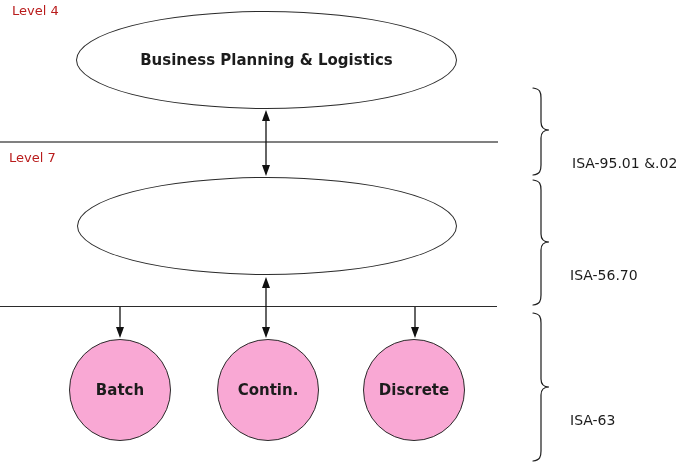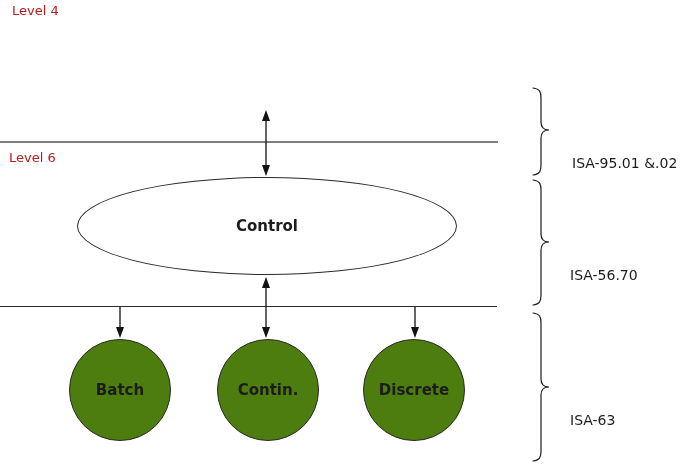--- a/index.html
+++ b/index.html
@@ -39,21 +39,21 @@
     font-weight: bold;
     color: #1c1c1c;
     line-height: 19px;
   }
 
   .circle {
     width: 102px;
     height: 102px;
     border: 1px solid #2b2b2b;
     border-radius: 50%;
-    background: #4d7c0f;
+    background: #f9a8d4;
     display: flex;
     align-items: center;
     justify-content: center;
     box-sizing: border-box;
   }
 
   .divider-top {
     height: 2px;
     background: #808080;
   }
@@ -76,29 +76,31 @@
     top: 0;
     pointer-events: none;
   }
 </style>
 </head>
 <body>
 
 <div class="canvas">
 
   <div class="abs level-label" style="left:12px; top:3px;">Level 4</div>
-  <div class="abs level-label" style="left:9px; top:150px;">Level 6</div>
+  <div class="abs level-label" style="left:9px; top:150px;">Level 7</div>
 
   <div class="abs divider-top" style="left:0; top:141px; width:498px;"></div>
   <div class="abs divider-bottom" style="left:0; top:306px; width:497px;"></div>
 
+  <div class="abs ellipse" style="left:76px; top:11px; width:381px; height:98px;">
+    <span class="node-text">Business Planning &amp; Logistics</span>
+  </div>
 
   <div class="abs ellipse" style="left:77px; top:177px; width:380px; height:98px;">
     <span class="node-text">
-      <span style="display:block">Control</span>
     </span>
   </div>
 
   <div class="abs circle" style="left:69px; top:339px;">
     <span class="node-text">Batch</span>
   </div>
   <div class="abs circle" style="left:363px; top:339px;">
     <span class="node-text">Discrete</span>
   </div>
   <div class="abs circle" style="left:217px; top:339px;">

